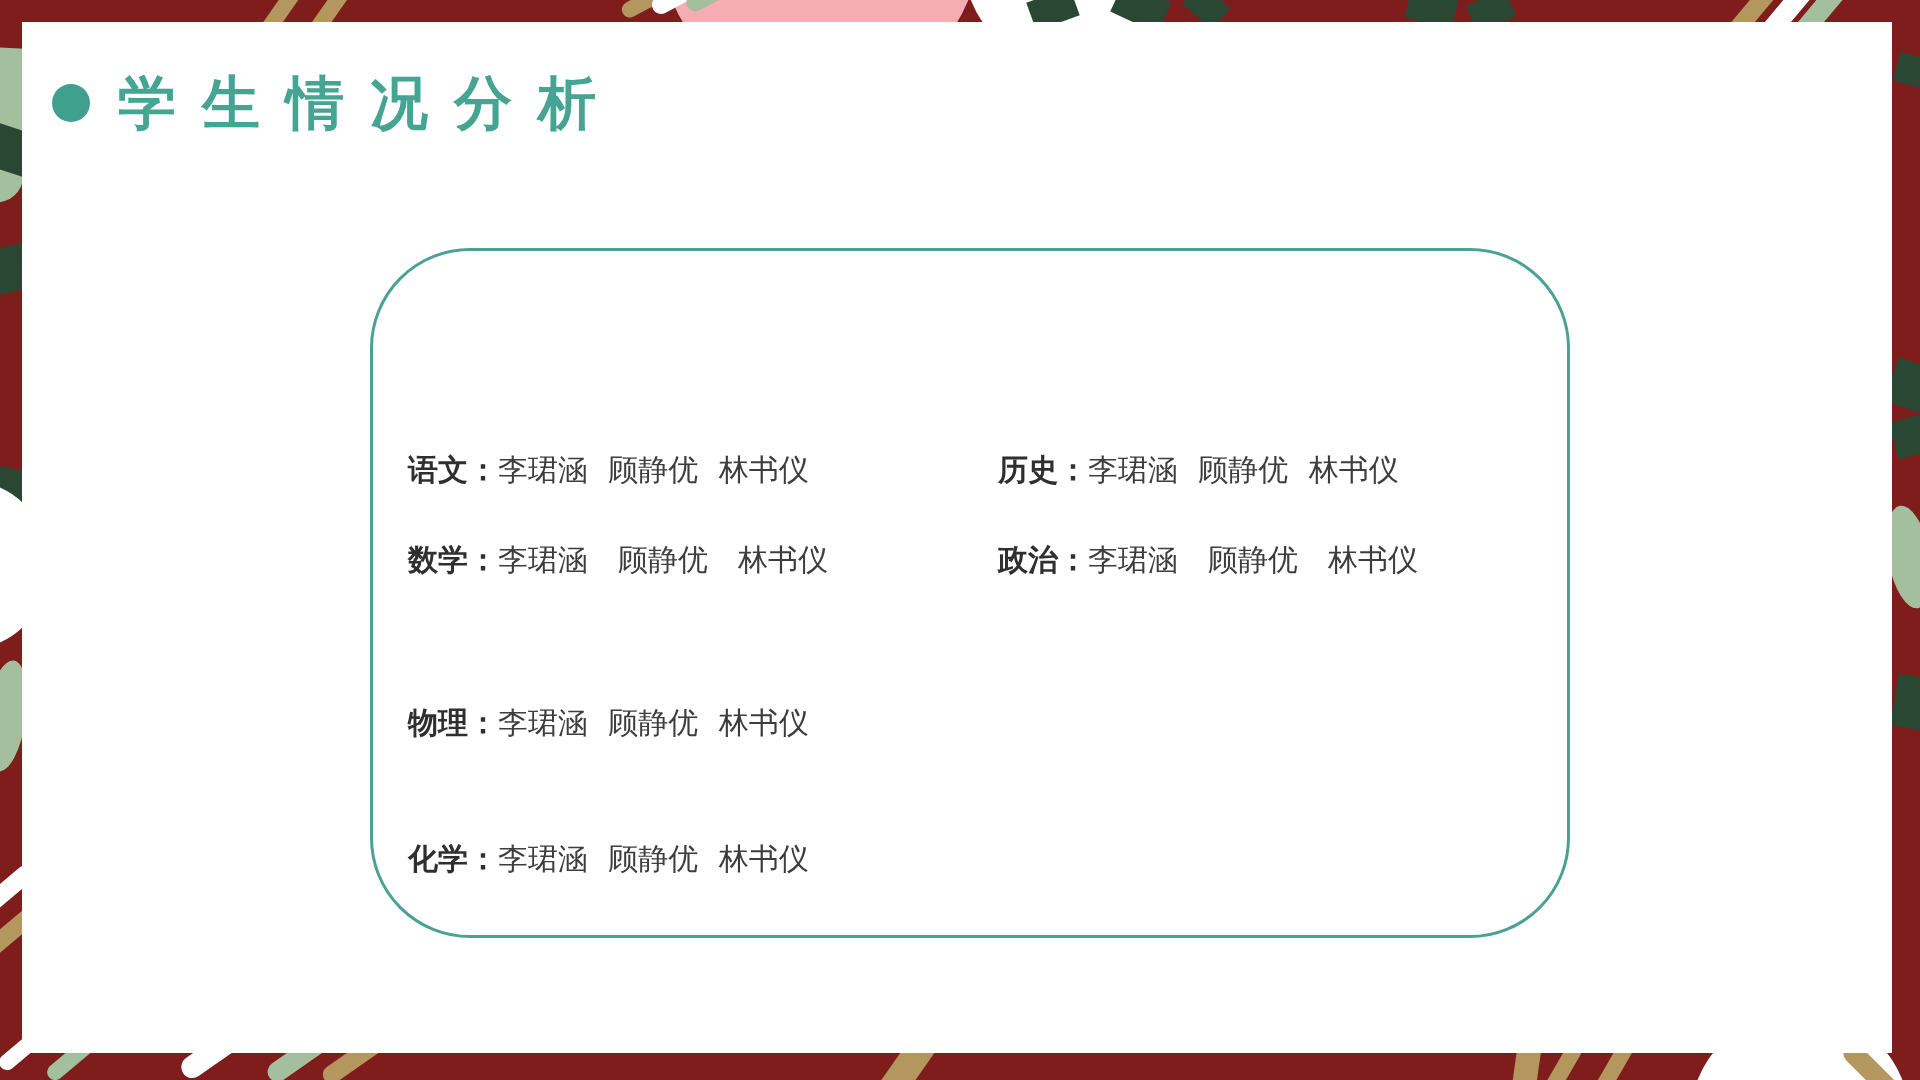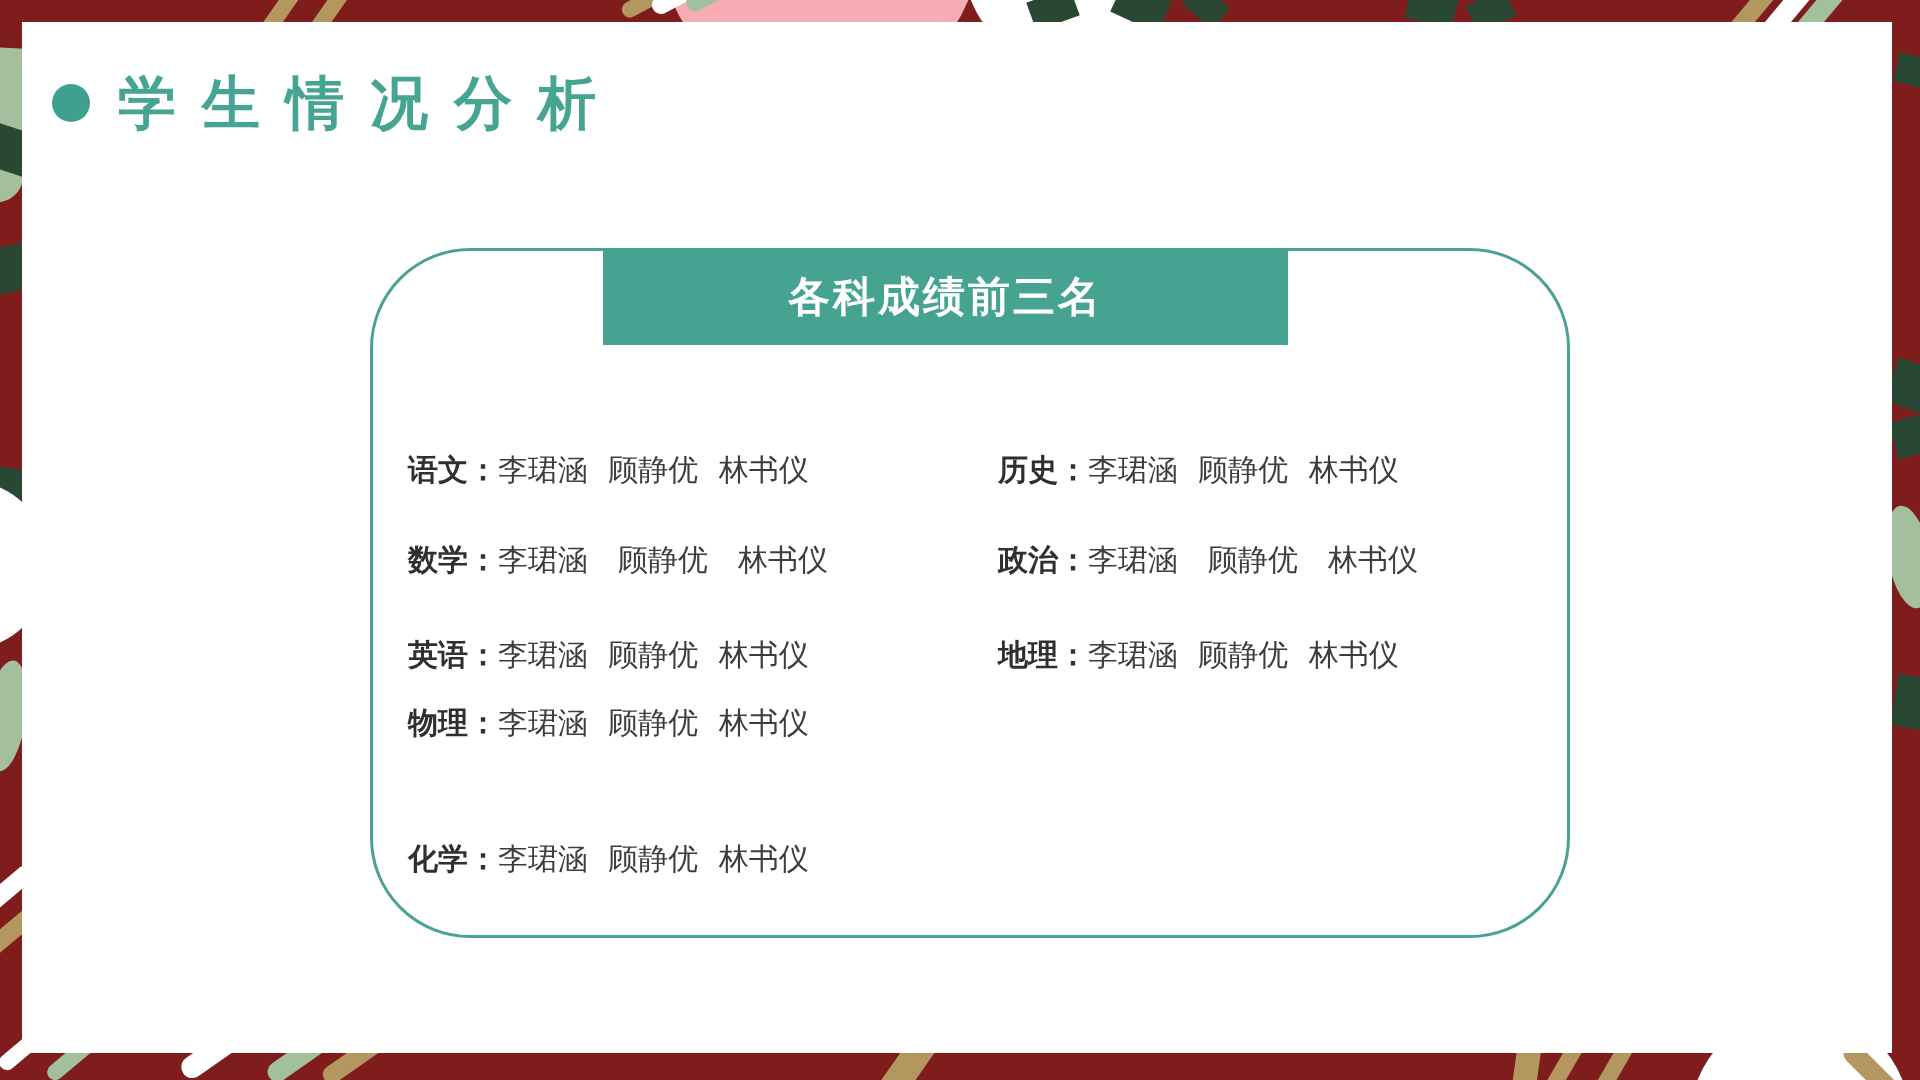--- a/index.html
+++ b/index.html
@@ -110,44 +110,35 @@
     <div class="d sage" style="left:1888px;top:505px;width:42px;height:104px;border-radius:50%;transform:rotate(-10deg);"></div>
     <div class="d dkg" style="left:1894px;top:676px;width:32px;height:52px;transform:rotate(10deg);"></div>
   </div>
 
   <div class="panel">
 
     <span class="title-dot"></span>
     <h1 class="page-title" style="margin:0;">学生情况分析</h1>
 
     <div class="box">
-      <div class="banner">
-        <span>各科成绩前三名</span>
-      </div>
 
       <div class="row col-left r0">
         <span class="lbl">语文：</span><span class="nms">李珺涵 顾静优 林书仪</span>
       </div>
       <div class="row col-left r1">
         <span class="lbl">数学：</span><span class="nms">李珺涵 顾静优 林书仪</span>
-      </div>
-      <div class="row col-left r2">
-        <span class="lbl">英语：</span><span class="nms">李珺涵 顾静优 林书仪</span>
       </div>
       <div class="row col-left r3">
         <span class="lbl">物理：</span><span class="nms">李珺涵 顾静优 林书仪</span>
       </div>
       <div class="row col-left r4">
         <span class="lbl">化学：</span><span class="nms">李珺涵 顾静优 林书仪</span>
       </div>
 
       <div class="row col-right r0">
         <span class="lbl">历史：</span><span class="nms">李珺涵 顾静优 林书仪</span>
       </div>
       <div class="row col-right r1">
         <span class="lbl">政治：</span><span class="nms">李珺涵 顾静优 林书仪</span>
       </div>
-      <div class="row col-right r2">
-        <span class="lbl">地理：</span><span class="nms">李珺涵 顾静优 林书仪</span>
-      </div>
     </div>
   </div>
 </div>
 
 </body></html>

